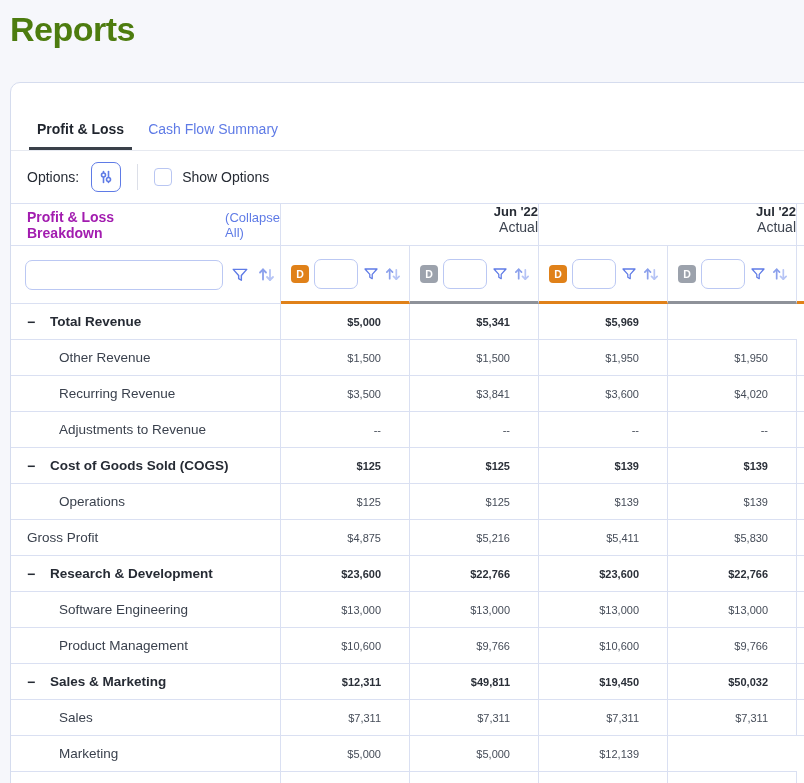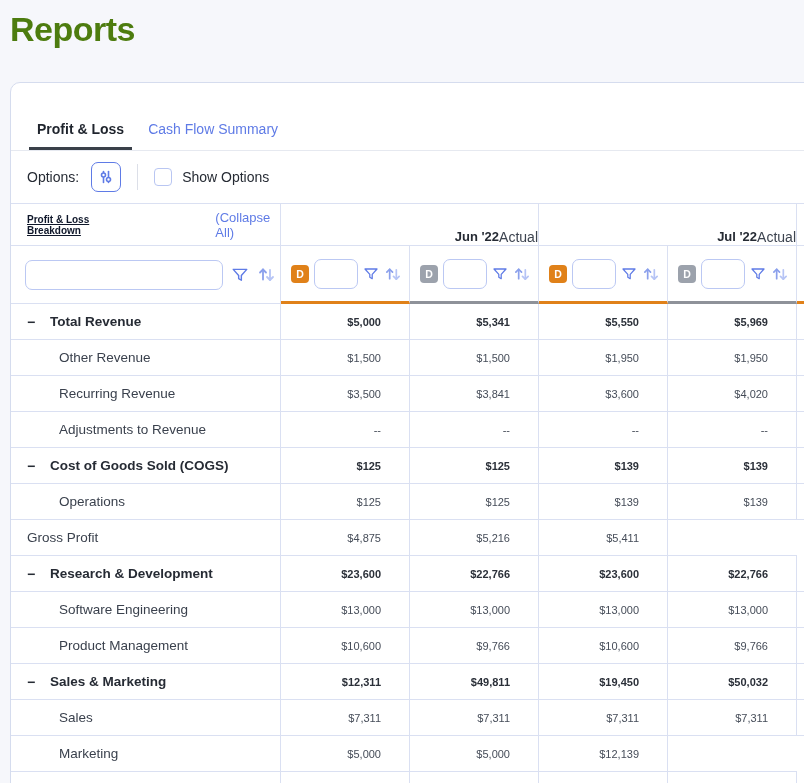--- a/index.html
+++ b/index.html
@@ -52,23 +52,23 @@
   }
   .checkbox-label { font-size: 14px; color: #262B34; margin-left: 10px; }
   
   :root { --border: #DAE0F2; --orange: #E08119; --grayline: #8E9299; }
   .grid-row { display: grid; }
   .ghead-row { grid-template-columns: 270px 258px 258px 37px; height: 43px; border-top: 1px solid var(--border); }
   .filter-row { grid-template-columns: 270px 129px 129px 129px 129px 37px; height: 58px; }
   .trow { grid-template-columns: 270px 129px 129px 129px 129px 37px; height: 36px; }
   .cell { border-right: 1px solid var(--border); border-bottom: 1px solid var(--border); display: flex; align-items: center; }
   .ghead-label { padding-left: 16px; gap: 10px; }
-  .breakdown-title { font-size: 10px; font-weight: 700; color: #0f172a; text-decoration: underline; }
+  .breakdown-title { font-size: 14px; font-weight: 700; color: #a21caf; }
   .collapse-all { font-size: 13px; color: #5F7BE6; margin-left: 78px; cursor: pointer; }
-  .ghead-group { flex-direction: row; align-items: flex-end; justify-content: flex-end; padding-right: 0; }
+  .ghead-group { flex-direction: column; align-items: flex-end; justify-content: flex-start; padding-right: 0; }
   .col-month { font-size: 13px; font-weight: 700; color: #262B34; line-height: 16px; }
   .col-scenario { font-size: 14px; color: #3D4450; line-height: 15px; }
   .fcell { padding-left: 10px; gap: 5px; border-bottom-width: 3px; }
   .fcell.label-filter { padding-left: 14px; gap: 8px; border-bottom-width: 1px; }
   .fcell.accent-orange { border-bottom-color: var(--orange); }
   .fcell.accent-gray { border-bottom-color: var(--grayline); }
   .filter-input {
     height: 30px; border: 1px solid #BBC8F3; border-radius: 7px;
     background: #fff; outline: none; font-size: 13px; padding: 0 6px;
     font-family: "Liberation Sans", sans-serif;
@@ -254,21 +254,20 @@
   </div>
 
   <div id="rows-mount">
   <div class="grid-row trow group">
     <div class="cell label-cell">
       <span class="minus-toggle">−</span>
       <span class="row-label-text">Total Revenue</span>
     </div>
     <div class="cell val-cell">$5,000</div>
     <div class="cell val-cell">$5,341</div>
-    <div class="cell val-cell">$5,550</div>
     <div class="cell val-cell">$5,969</div>
     <div class="pad-cell"></div>
   </div>
 
   <div class="grid-row trow child">
     <div class="cell label-cell">
 
       <span class="row-label-text">Other Revenue</span>
     </div>
     <div class="cell val-cell">$1,500</div>
@@ -327,20 +326,21 @@
   </div>
 
   <div class="grid-row trow summary">
     <div class="cell label-cell">
 
       <span class="row-label-text">Gross Profit</span>
     </div>
     <div class="cell val-cell">$4,875</div>
     <div class="cell val-cell">$5,216</div>
     <div class="cell val-cell">$5,411</div>
+    <div class="cell val-cell">$5,830</div>
     <div class="pad-cell"></div>
   </div>
 
   <div class="grid-row trow group">
     <div class="cell label-cell">
       <span class="minus-toggle">−</span>
       <span class="row-label-text">Research &amp; Development</span>
     </div>
     <div class="cell val-cell">$23,600</div>
     <div class="cell val-cell">$22,766</div>

